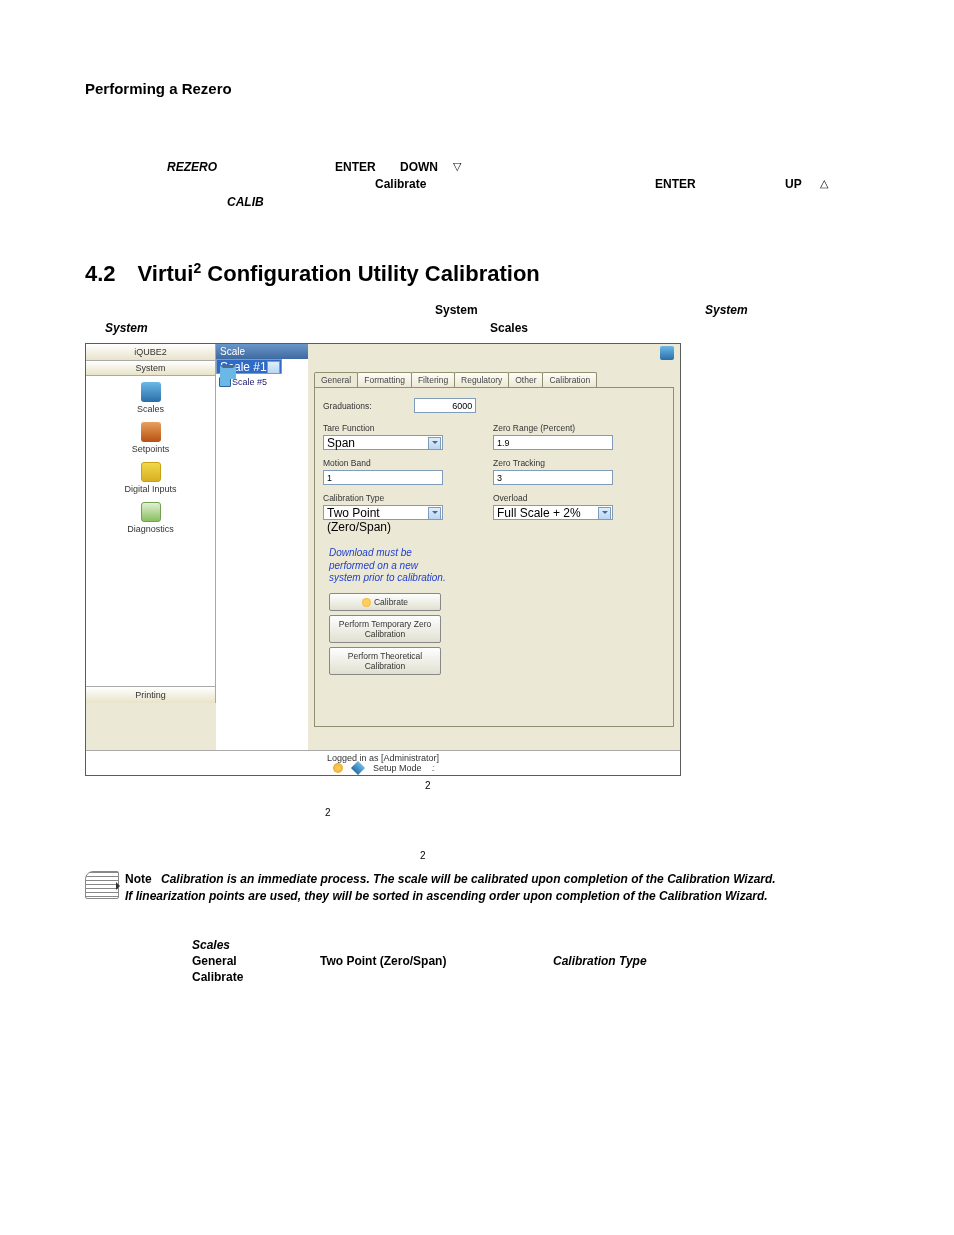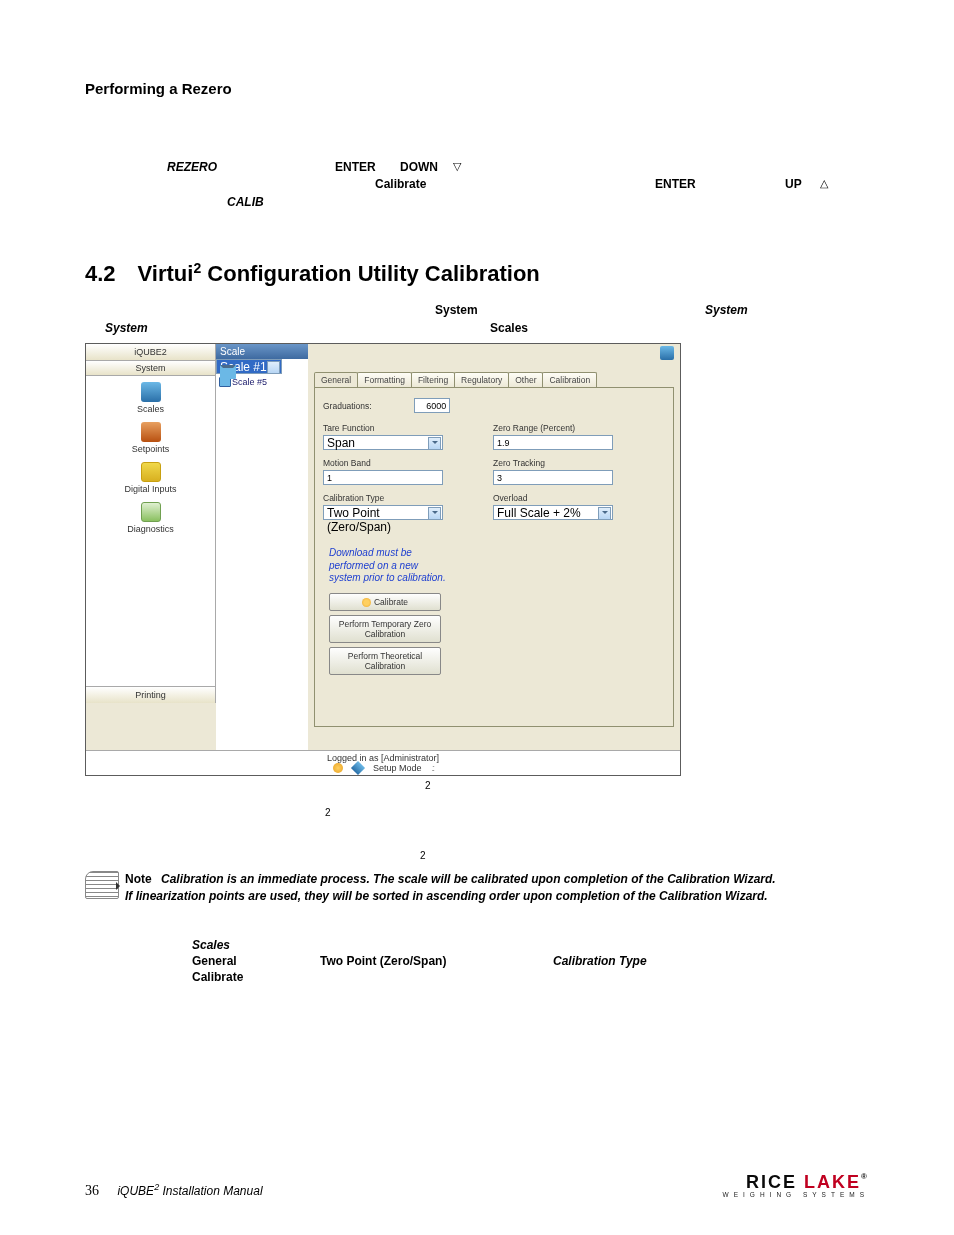--- a/index.html
+++ b/index.html
@@ -374,21 +374,21 @@
         <div class="tab">Formatting</div>
         <div class="tab">Filtering</div>
         <div class="tab">Regulatory</div>
         <div class="tab">Other</div>
         <div class="tab">Calibration</div>
       </div>
       <div class="tabbody">
 
         <div class="field-row">
           <span class="lbl" style="display:inline;">Graduations:</span>
-          <span class="inp" style="width:36px;margin-left:40px;text-align:right;">6000</span>
+          <span class="inp" style="width:62px;margin-left:40px;text-align:right;">6000</span>
         </div>
 
         <div class="cols" style="margin-top:10px;">
           <div style="width:140px;">
             <span class="lbl">Tare Function</span>
             <span class="sel" style="width:120px;">Span</span>
 
             <span class="lbl" style="margin-top:8px;">Motion Band</span>
             <span class="inp" style="width:120px;">1</span>
 
@@ -448,27 +448,13 @@
 
 
   <div class="steps-grid">
     <span class="scales">Scales</span>
     <span class="general">General</span>
     <span class="twopoint">Two Point (Zero/Span)</span>
     <span class="caltype">Calibration Type</span>
     <span class="calibrate">Calibrate</span>
   </div>
 
-  <div class="footer">
-    <div>
-      <span class="pg">36</span>
-      <span class="man">
-        <span>iQUBE</span><sup>2</sup><span> Installation Manual</span>
-      </span>
-    </div>
-    <div class="brand">
-      <div class="b1">
-        <span>RICE </span><span class="red">LAKE</span><span class="reg">®</span>
-      </div>
-      <div class="b2">WEIGHING SYSTEMS</div>
-    </div>
-  </div>
 </div>
 
 </body></html>

